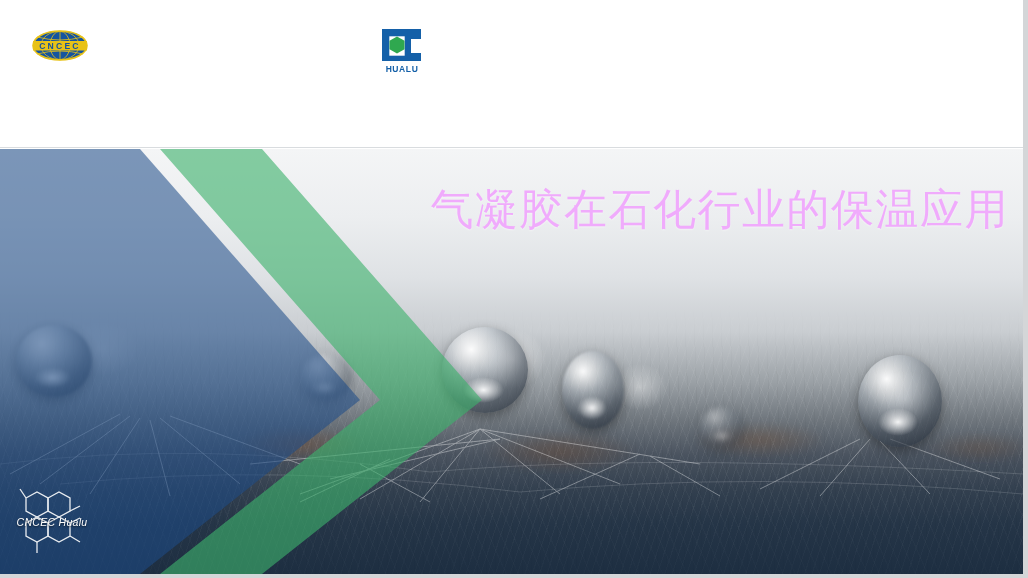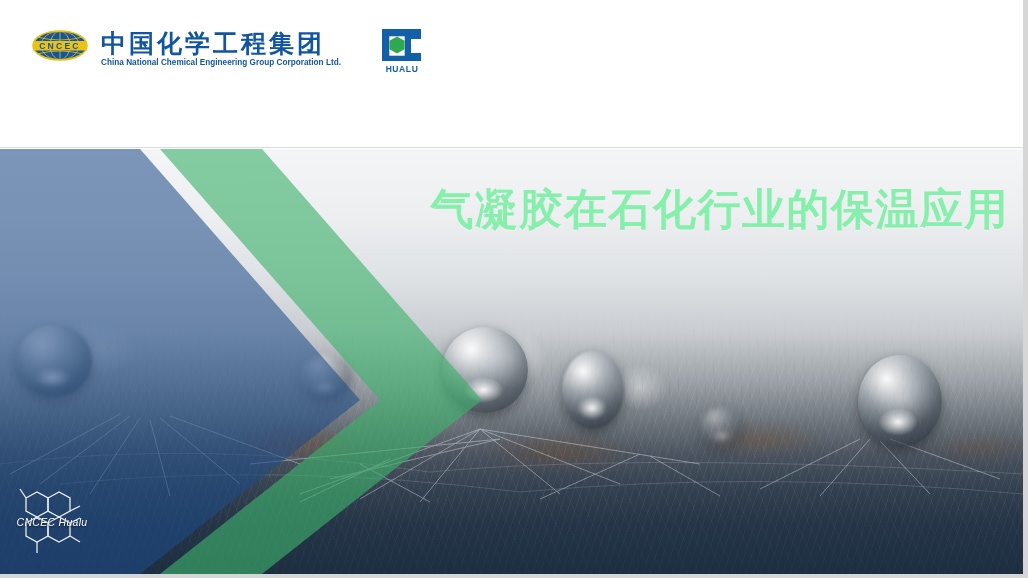--- a/index.html
+++ b/index.html
@@ -42,20 +42,21 @@
     width: 100%;
     height: 86px;
   }
 
   
   .cncec-logo {
     position: absolute;
     left: 26px;
     top: 30px;
     display: flex;
+    align-items: center;
   }
   .cncec-emblem {
     width: 68px;
     height: 31px;
     position: relative;
     flex: 0 0 auto;
     margin-right: 7px;
   }
   .cncec-text-block {
     display: flex;
@@ -248,22 +249,22 @@
     -webkit-clip-path: polygon(160px 0, 262px 0, 482px 251px, 262px 425px, 160px 425px, 380px 251px);
             clip-path: polygon(160px 0, 262px 0, 482px 251px, 262px 425px, 160px 425px, 380px 251px);
   }
 
   
   .hero-title {
     position: absolute;
     right: 14px;
     top: 32px;
     font-size: 43px;
-    font-weight: bold;
-    color: #86efac;
+    font-weight: normal;
+    color: #f0abfc;
     letter-spacing: 1.5px;
     white-space: nowrap;
     text-shadow: 0 1px 2px rgba(255,255,255,0.45);
   }
 
   
   .watermark {
     position: absolute;
     left: 6px;
     bottom: 14px;
@@ -301,24 +302,20 @@
               <ellipse cx="34" cy="15.5" rx="10" ry="14.2"></ellipse>
               <ellipse cx="34" cy="15.5" rx="19" ry="14.2"></ellipse>
               <line x1="7" y1="15.5" x2="61" y2="15.5"></line>
               <path d="M11 7 Q34 13 57 7"></path>
               <path d="M11 24 Q34 18 57 24"></path>
               <line x1="34" y1="1" x2="34" y2="30"></line>
             </g>
             <rect x="7" y="11" width="54" height="9.5" fill="#e8c217"></rect>
             <text x="34" y="18.6" font-family="Liberation Sans, sans-serif" font-size="8.6" font-weight="bold" fill="#15549f" text-anchor="middle" letter-spacing="2.2">CNCEC</text>
           </svg>
-        </div>
-        <div class="cncec-text-block">
-          <div class="cncec-cn">中国化学工程集团</div>
-          <div class="cncec-en">China National Chemical Engineering Group Corporation Ltd.</div>
         </div>
       </div>
 
       <div class="hualu-logo">
         <div class="hualu-mark">
           <svg width="47" height="36" viewBox="0 0 47 36" xmlns="http://www.w3.org/2000/svg">
             <path d="M4 2 H43 V12 H33 V26 H43 V34 H4 Z" fill="#1460a8"></path>
             <path d="M10 8 H28 V30 H10 Z" fill="#ffffff"></path>
             <rect x="10" y="8" width="18" height="22" fill="none" stroke="#1460a8" stroke-width="2.6"></rect>
             <polygon points="19,9.5 26.5,13.8 26.5,22.2 19,26.5 11.5,22.2 11.5,13.8" fill="#2fa84f"></polygon>

